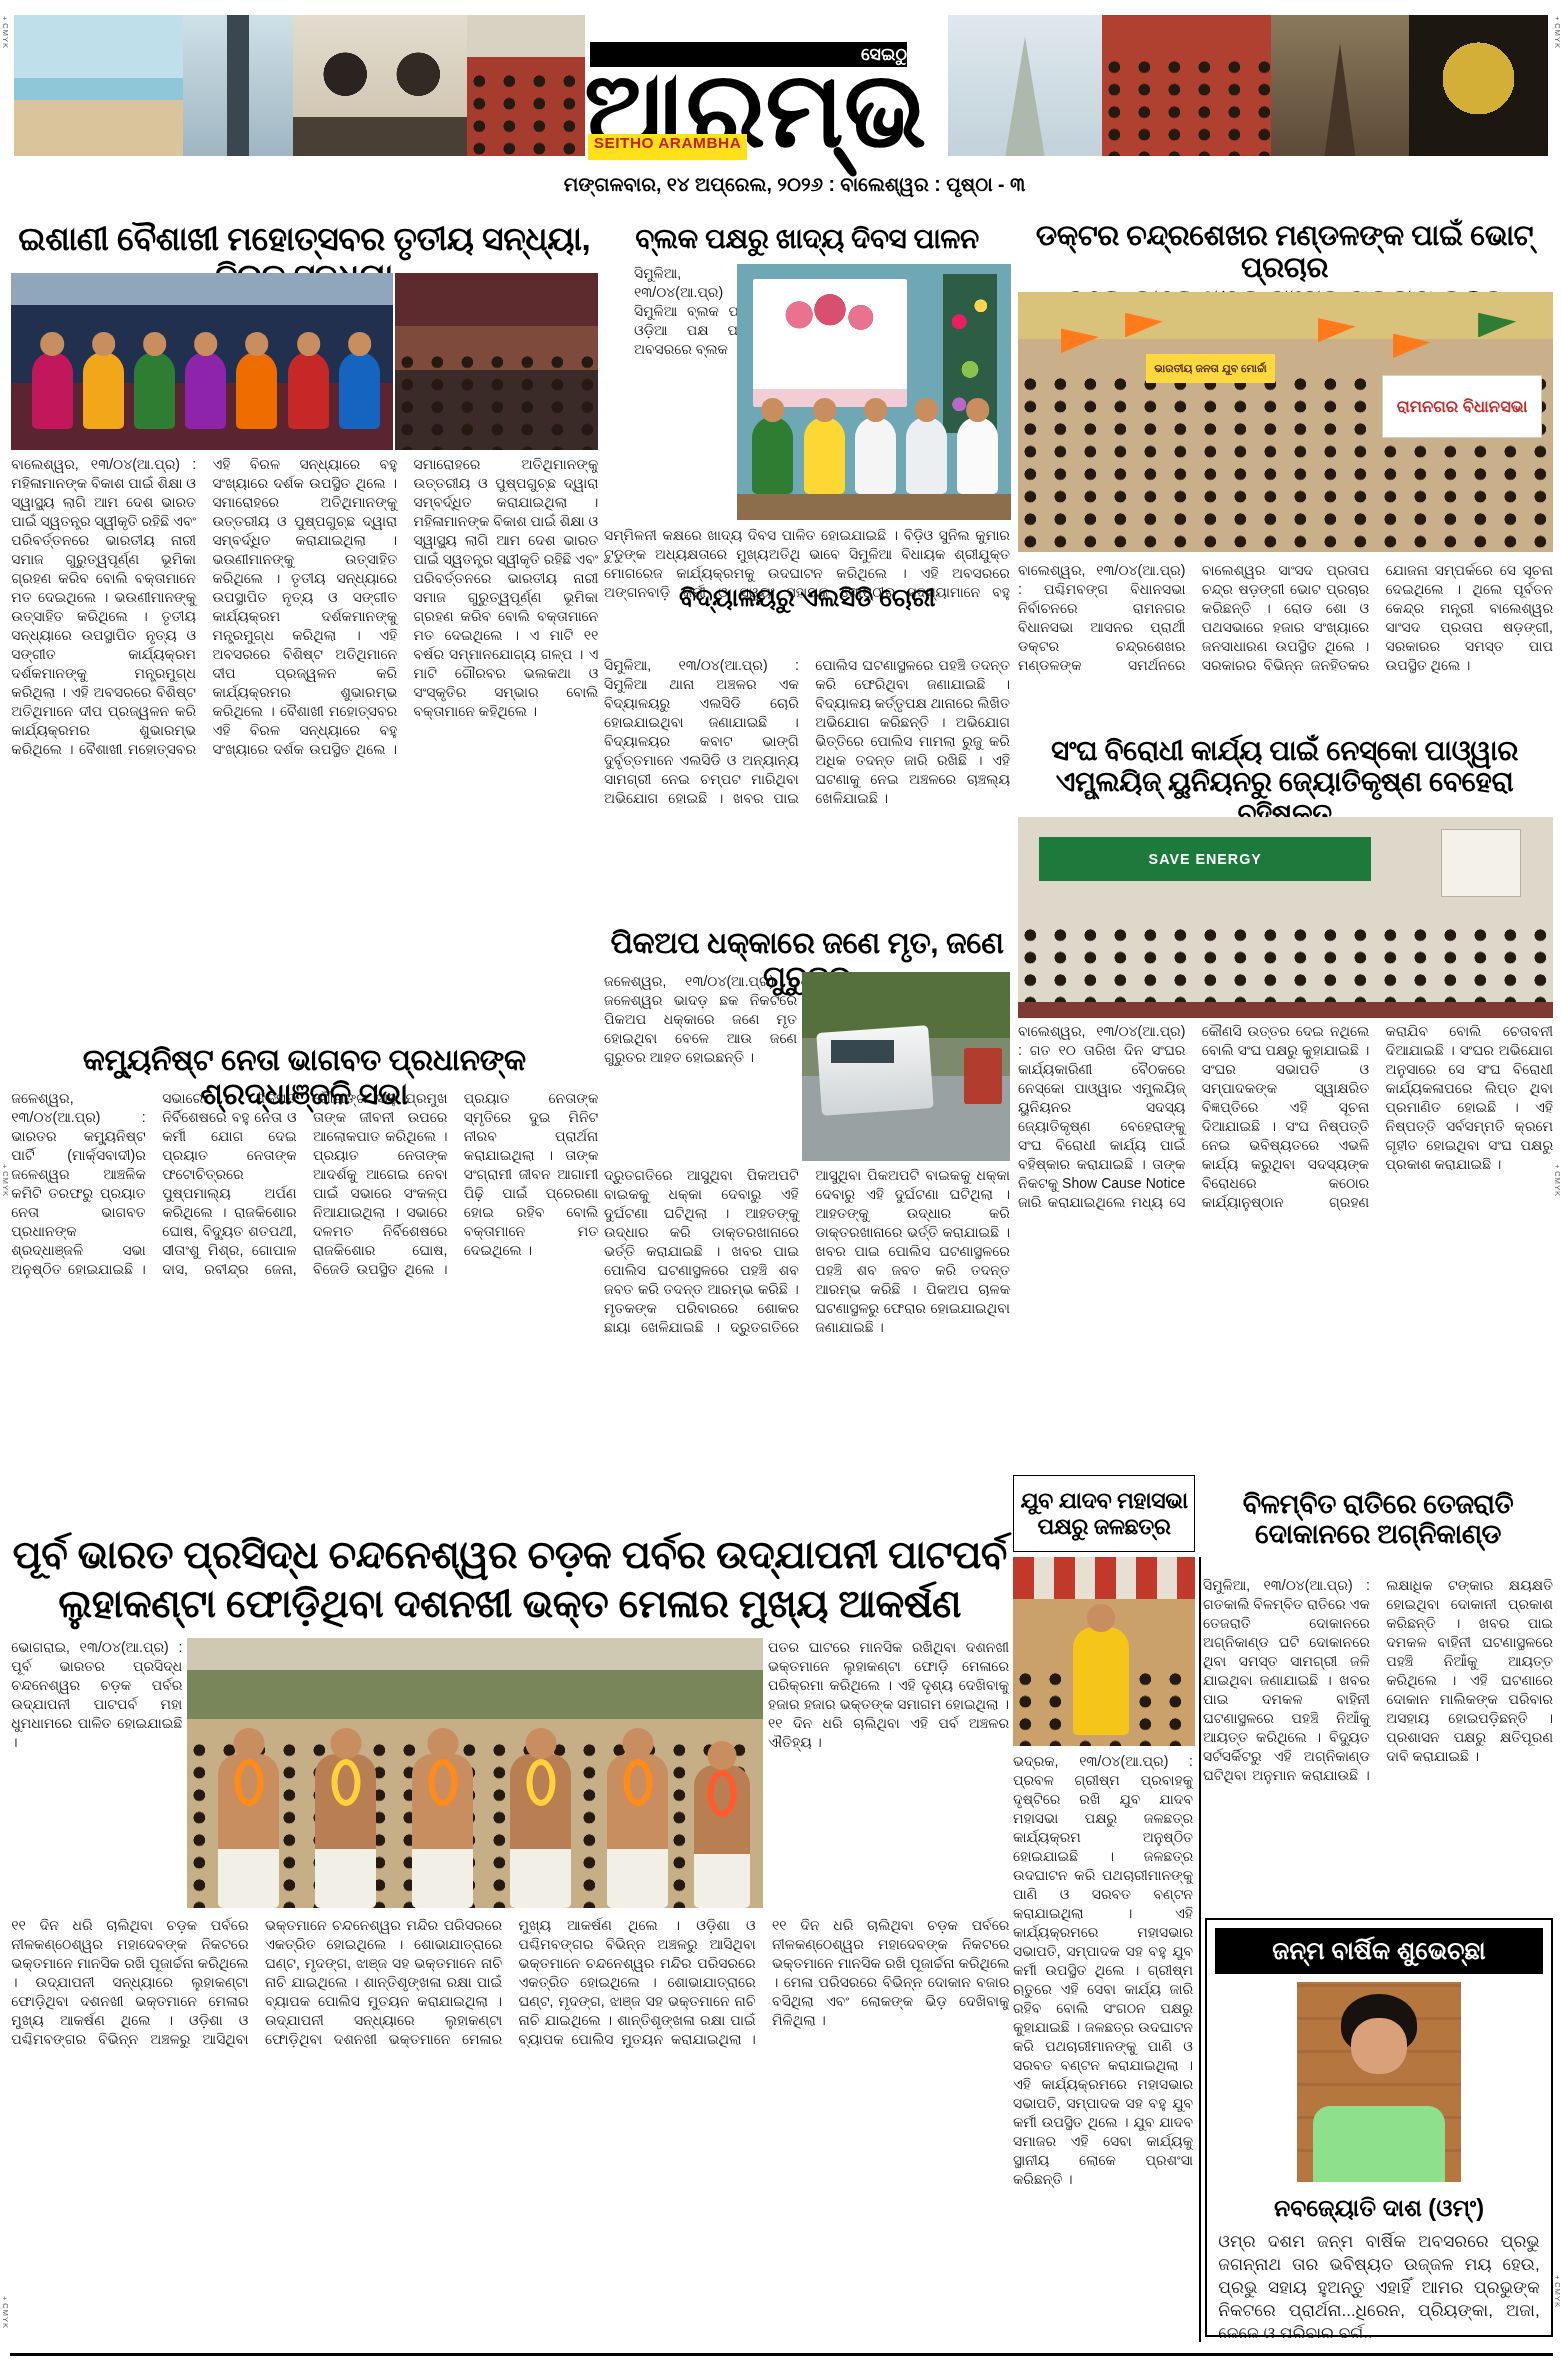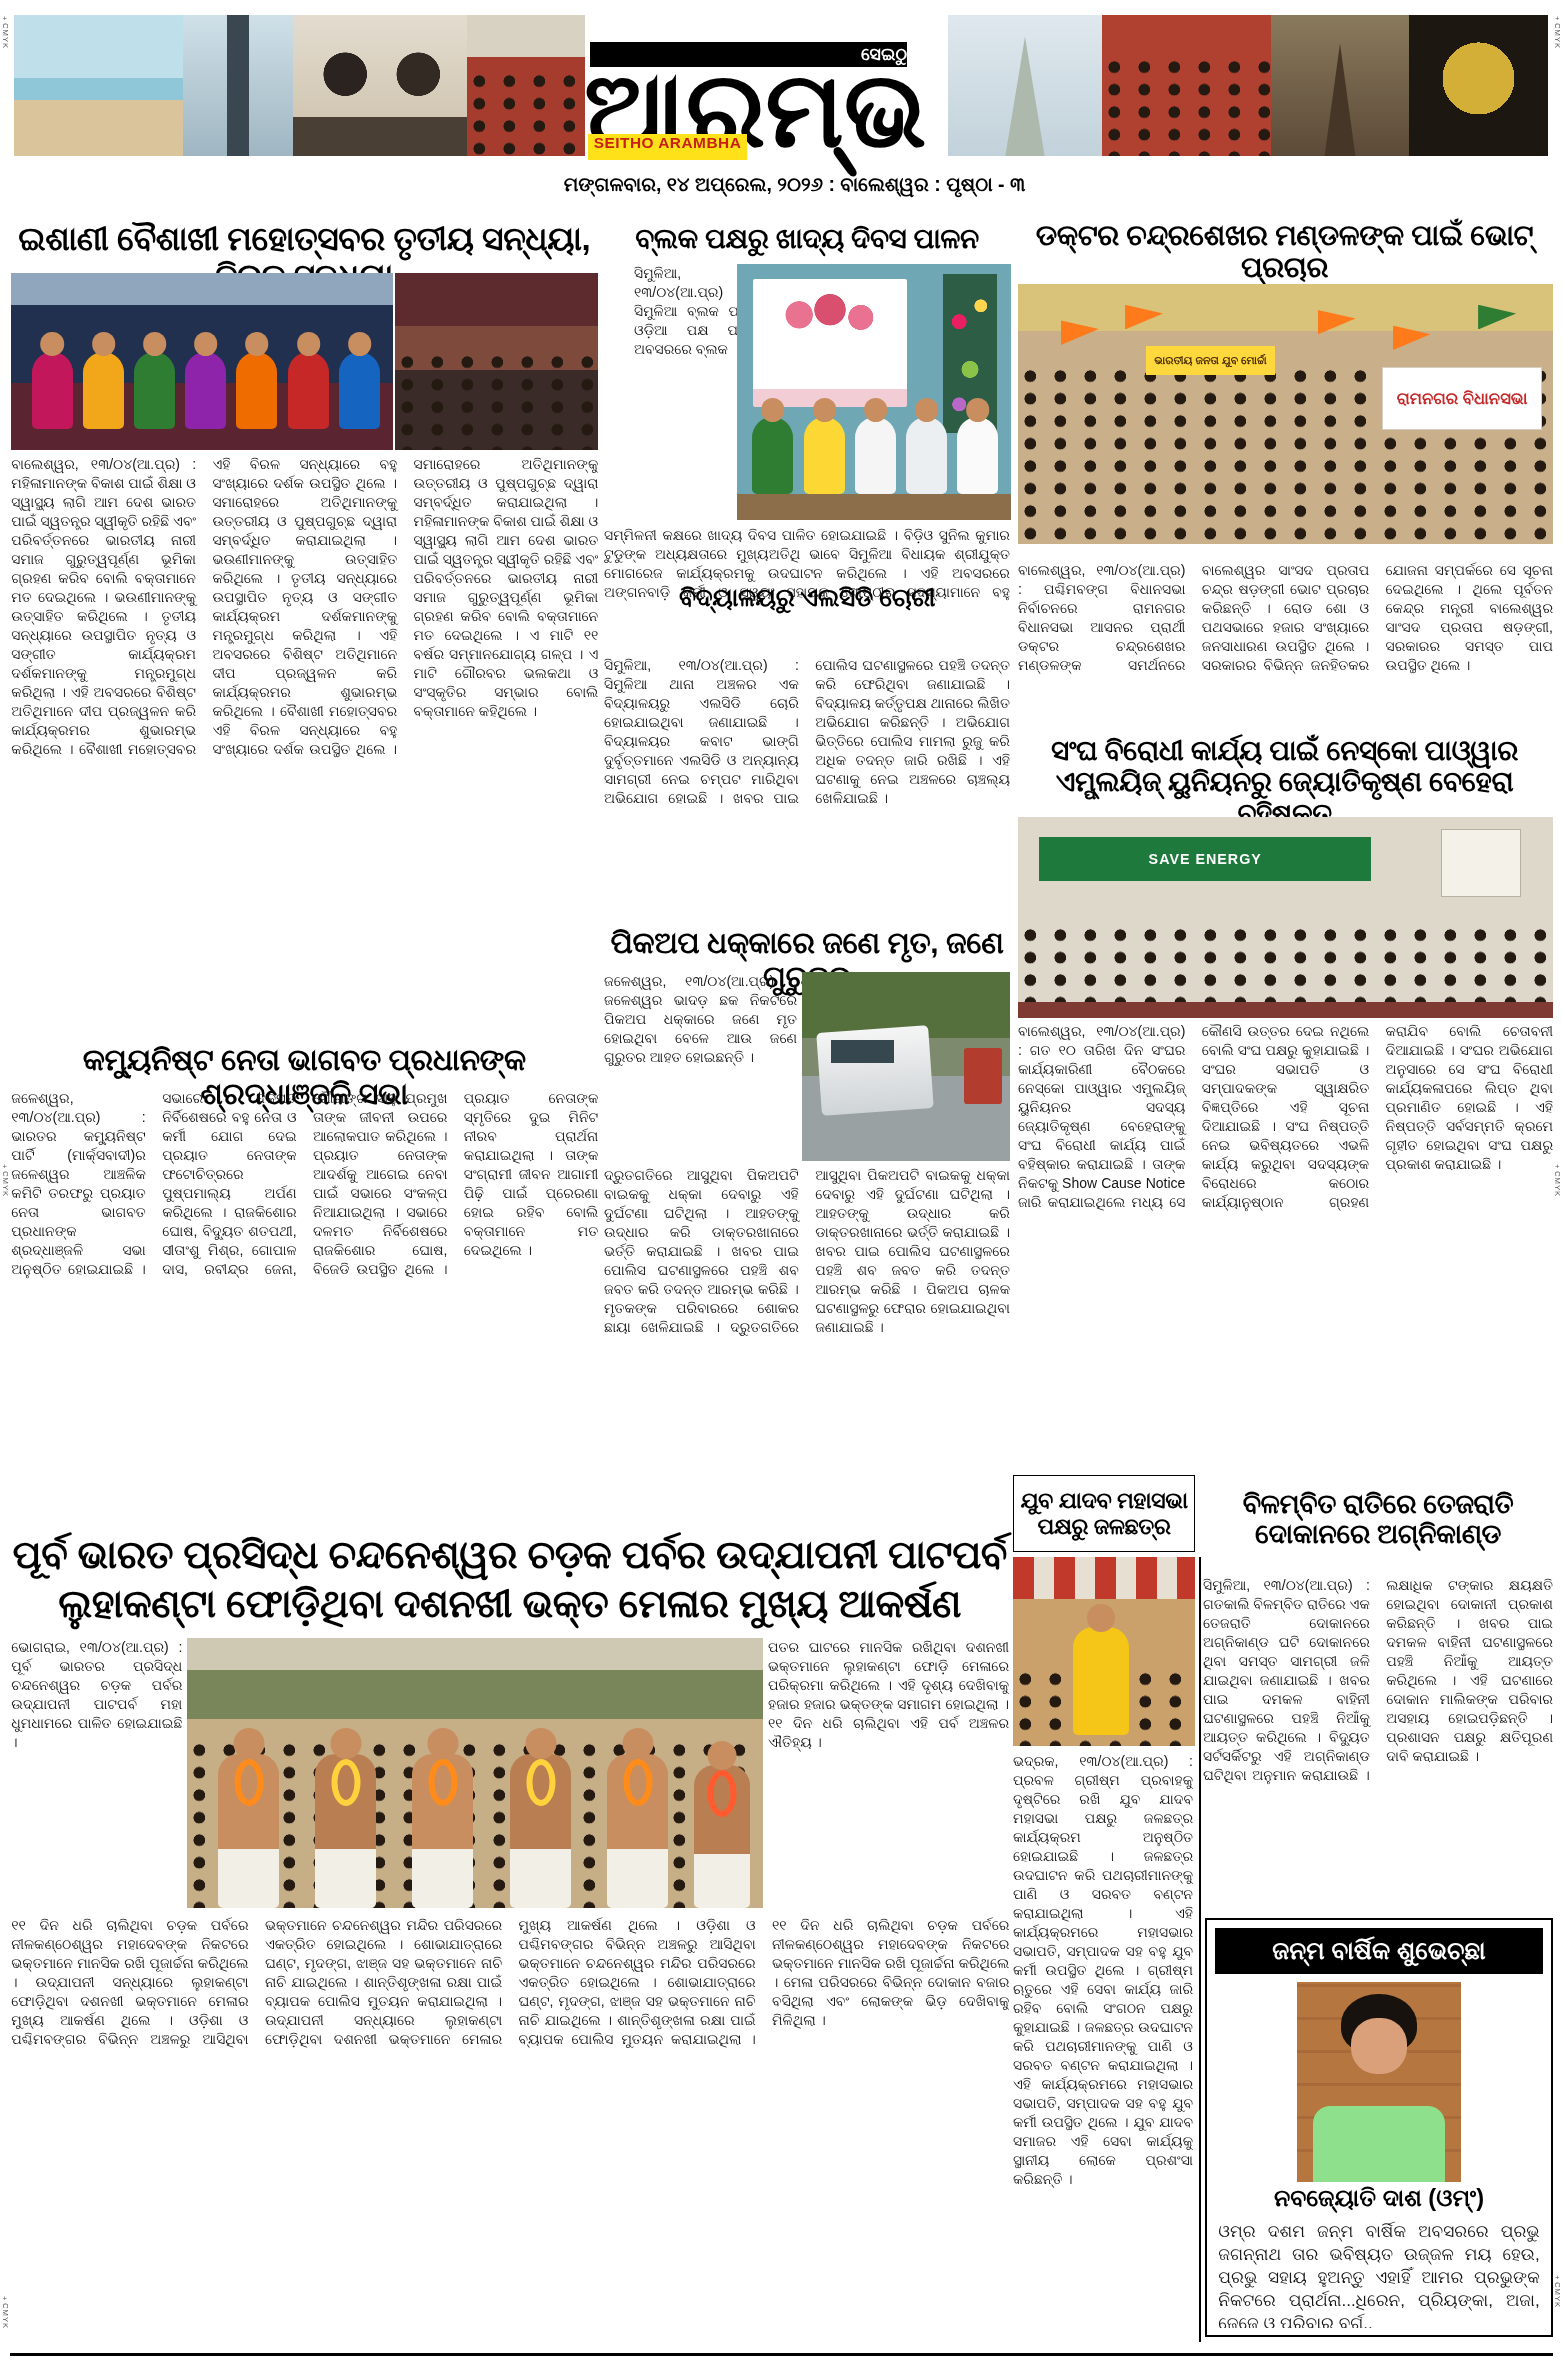--- a/index.html
+++ b/index.html
@@ -146,21 +146,21 @@
     <div style="position:absolute;left:8%;top:30%;width:54%;height:44%;background:linear-gradient(#f5f5f5,#cfd4d6);transform:rotate(-4deg);border-radius:5.1px"></div>
     <div style="position:absolute;left:14%;top:36%;width:30%;height:12%;background:#37474f"></div>
     <div style="position:absolute;right:4%;top:40%;width:18%;height:30%;background:#b23c2e;border-radius:3.1px"></div>
   </div>
   <div class="abs body cols2" style="left:604px;top:1166px;width:406px;height:344px"><span>ଦ୍ରୁତଗତିରେ ଆସୁଥିବା ପିକଅପଟି ବାଇକକୁ ଧକ୍କା ଦେବାରୁ ଏହି ଦୁର୍ଘଟଣା ଘଟିଥିଲା । ଆହତଙ୍କୁ ଉଦ୍ଧାର କରି ଡାକ୍ତରଖାନାରେ ଭର୍ତ୍ତି କରାଯାଇଛି । ଖବର ପାଇ ପୋଲିସ ଘଟଣାସ୍ଥଳରେ ପହଞ୍ଚି ଶବ ଜବତ କରି ତଦନ୍ତ ଆରମ୍ଭ କରିଛି । ମୃତକଙ୍କ ପରିବାରରେ ଶୋକର ଛାୟା ଖେଳିଯାଇଛି । ଦ୍ରୁତଗତିରେ ଆସୁଥିବା ପିକଅପଟି ବାଇକକୁ ଧକ୍କା ଦେବାରୁ ଏହି ଦୁର୍ଘଟଣା ଘଟିଥିଲା । ଆହତଙ୍କୁ ଉଦ୍ଧାର କରି ଡାକ୍ତରଖାନାରେ ଭର୍ତ୍ତି କରାଯାଇଛି । ଖବର ପାଇ ପୋଲିସ ଘଟଣାସ୍ଥଳରେ ପହଞ୍ଚି ଶବ ଜବତ କରି ତଦନ୍ତ ଆରମ୍ଭ କରିଛି । ପିକଅପ ଚାଳକ ଘଟଣାସ୍ଥଳରୁ ଫେରାର ହୋଇଯାଇଥିବା ଜଣାଯାଇଛି ।</span></div>
 
   <div class="abs hl" style="left:1016px;top:219px;width:537px;font-size:29px">
     <div>ଡକ୍ଟର ଚନ୍ଦ୍ରଶେଖର ମଣ୍ଡଳଙ୍କ ପାଇଁ ଭୋଟ୍ ପ୍ରଚାର</div>
     <div>କଲେ ବାଲେଶ୍ୱର ସାଂସଦ ପ୍ରତାପ ଚନ୍ଦ୍ର ଷଡ଼ଙ୍ଗୀ</div>
   </div>
-  <div class="photo" style="left:1018px;top:284px;width:535px;height:260px;background:linear-gradient(#d9c27a 0 18%,#c9b08a 18% 100%)">
+  <div class="photo" style="left:1018px;top:292px;width:535px;height:260px;background:linear-gradient(#d9c27a 0 18%,#c9b08a 18% 100%)">
     <div class="heads" style="height:68%;--hc:#2b1e16"></div>
     <div class="flag" style="left:8%;top:14%"></div>
     <div class="flag" style="left:20%;top:8%"></div>
     <div class="flag" style="left:56%;top:10%"></div>
     <div class="flag" style="left:70%;top:16%"></div>
     <div class="flag" style="left:86%;top:8%;background:#2e7d32"></div>
     <div style="position:absolute;left:24%;top:24%;width:24%;height:11%;background:#ffd83d;color:#4a2c00;display:flex;align-items:center;justify-content:center;font-size:10.8px;font-weight:700;text-align:center">
         <span>ଭାରତୀୟ ଜନତା ଯୁବ ମୋର୍ଚ୍ଚା</span>
       </div>
     <div style="position:absolute;right:2%;top:32%;width:30%;height:24%;background:#fff;border:1px solid #d5cfc2;display:flex;align-items:center;justify-content:center;color:#c62828;font-size:16.4px;font-weight:800;text-align:center">
@@ -240,20 +240,20 @@
 
   <div class="abs" style="left:1205px;top:1918px;width:348px;height:419px;border:2.6px solid #000;background:#fff">
     <div class="bar" style="margin:8.2px;height:46px;display:flex;align-items:center;justify-content:center;font-size:24.6px;font-weight:800">
         <span>ଜନ୍ମ ବାର୍ଷିକ ଶୁଭେଚ୍ଛା</span>
       </div>
     <div class="photo" style="position:relative;margin:3.1px auto 0;width:164px;height:200px;background:repeating-linear-gradient(0deg,#b5773f 0 30px,#a86a38 30px 33px),#b5773f">
       <div style="position:absolute;top:6%;left:27%;width:46%;height:30%;background:#17120e;border-radius:50% 50% 42% 42%"></div>
       <div style="position:absolute;top:18%;left:33%;width:34%;height:28%;background:#d9a07a;border-radius:46%"></div>
       <div style="position:absolute;bottom:0;left:10%;width:80%;height:38%;background:#8fe08d;border-radius:17.4px 17.4px 0 0"></div>
     </div>
-    <div style="margin-top:3px;text-align:center;font-size:23.6px;font-weight:800;color:#000"><span>ନବଜ୍ୟୋତି ଦାଶ (ଓମ୍ଂ)</span></div>
+    <div style="margin-top:13px;text-align:center;font-size:23.6px;font-weight:800;color:#000"><span>ନବଜ୍ୟୋତି ଦାଶ (ଓମ୍ଂ)</span></div>
     <div class="body" style="margin:7.2px 11.3px 0;font-size:17px;line-height:23px;height:108px"><span>ଓମ୍ର ଦଶମ ଜନ୍ମ ବାର୍ଷିକ ଅବସରରେ ପ୍ରଭୁ ଜଗନ୍ନାଥ ତାର ଭବିଷ୍ୟତ ଉଜ୍ଜଳ ମୟ ହେଉ, ପ୍ରଭୁ ସହାୟ ହୁଅନ୍ତୁ ଏହାହିଁ ଆମର ପ୍ରଭୁଙ୍କ ନିକଟରେ ପ୍ରାର୍ଥନା...ଧିରେନ, ପ୍ରିୟଙ୍କା, ଅଜା, ଜେଜେ ଓ ପରିବାର ବର୍ଗ..</span></div>
   </div>
 
   <div class="rule" style="left:10.2px;top:2353px;width:1543px;height:3.1px"></div>
 
 </div>
 
 
 </body></html>

